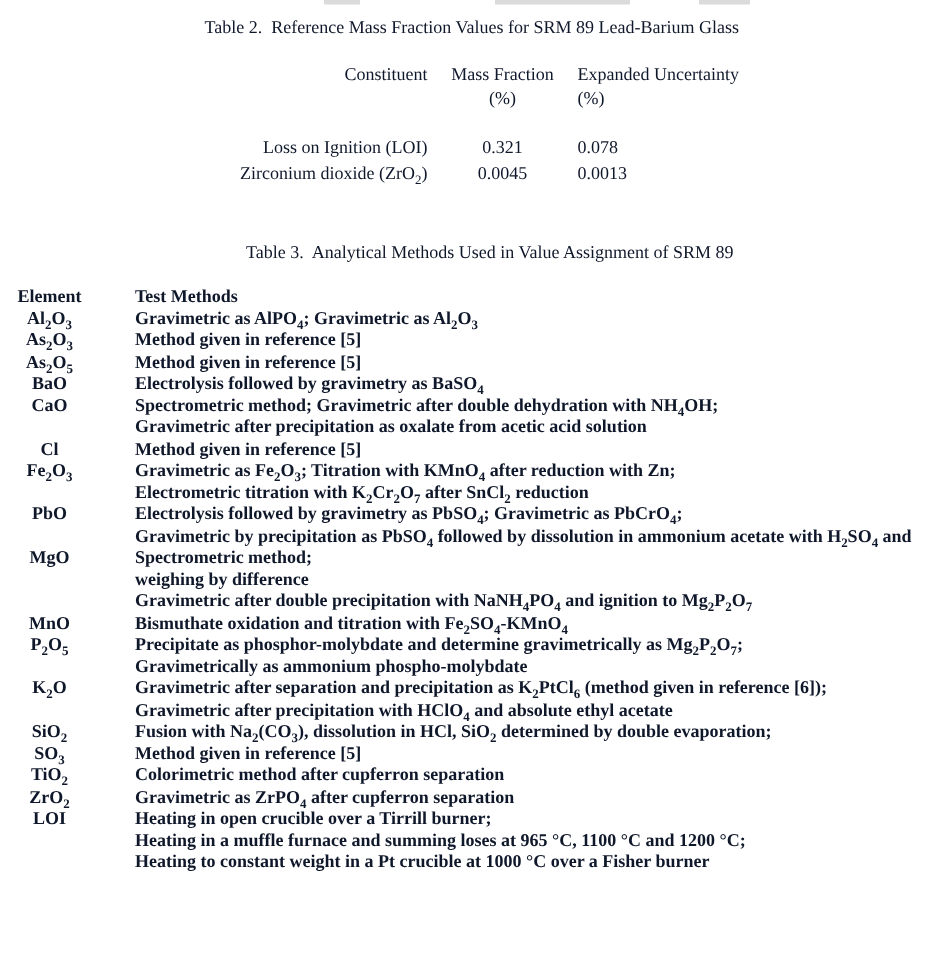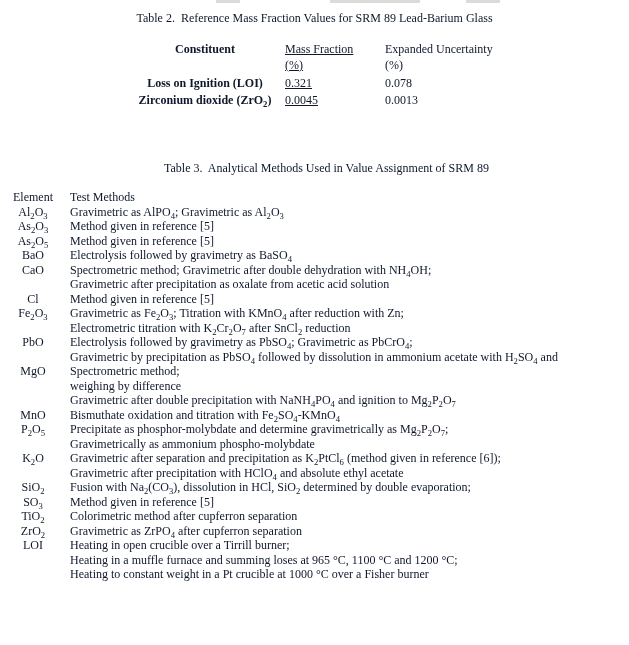--- a/index.html
+++ b/index.html
@@ -20,31 +20,31 @@
   .scan-artifact .s2 { left: 330px; width: 90px; }
   .scan-artifact .s3 { left: 466px; width: 34px; }
 
   .t-title { position: absolute; left: 0; right: 0; text-align: center; white-space: pre; line-height: 16px; }
   .title-2 { top: 10px; }
   .title-3 { top: 160px; margin-left: 24px; }
 
   
   .t2-grid { position: absolute; top: 41px; left: 125px; }
   .t2-row { display: flex; line-height: 16px; white-space: nowrap; }
-  .t2-c1 { width: 160px; flex: none; text-align: center; font-weight: bold; }
-  .t2-c2 { width: 100px; flex: none; text-align: left; text-decoration: underline; }
+  .t2-c1 { width: 160px; flex: none; text-align: right; }
+  .t2-c2 { width: 100px; flex: none; text-align: center; }
   .t2-c3 { width: 128px; flex: none; }
-  .t2-body { margin-top: 2px; }
+  .t2-body { margin-top: 17px; }
   .t2-body .t2-row { line-height: 17px; }
 
   
-  .t3-grid { position: absolute; top: 190px; left: 0; }
+  .t3-grid { position: absolute; top: 190px; left: 0; font-weight: bold; }
   .t3-line { display: flex; line-height: 14.5px; white-space: nowrap; }
   .t3-el { width: 66px; flex: none; text-align: center; }
-  .t3-m { margin-left: 4px; flex: none; }
+  .t3-m { margin-left: 24px; flex: none; }
 
   sub { font-size: 0.72em; line-height: 0; }
 </style>
 </head>
 <body>
 
 <div class="page">
 
   <div class="scan-artifact">
     <span class="s1"></span>

